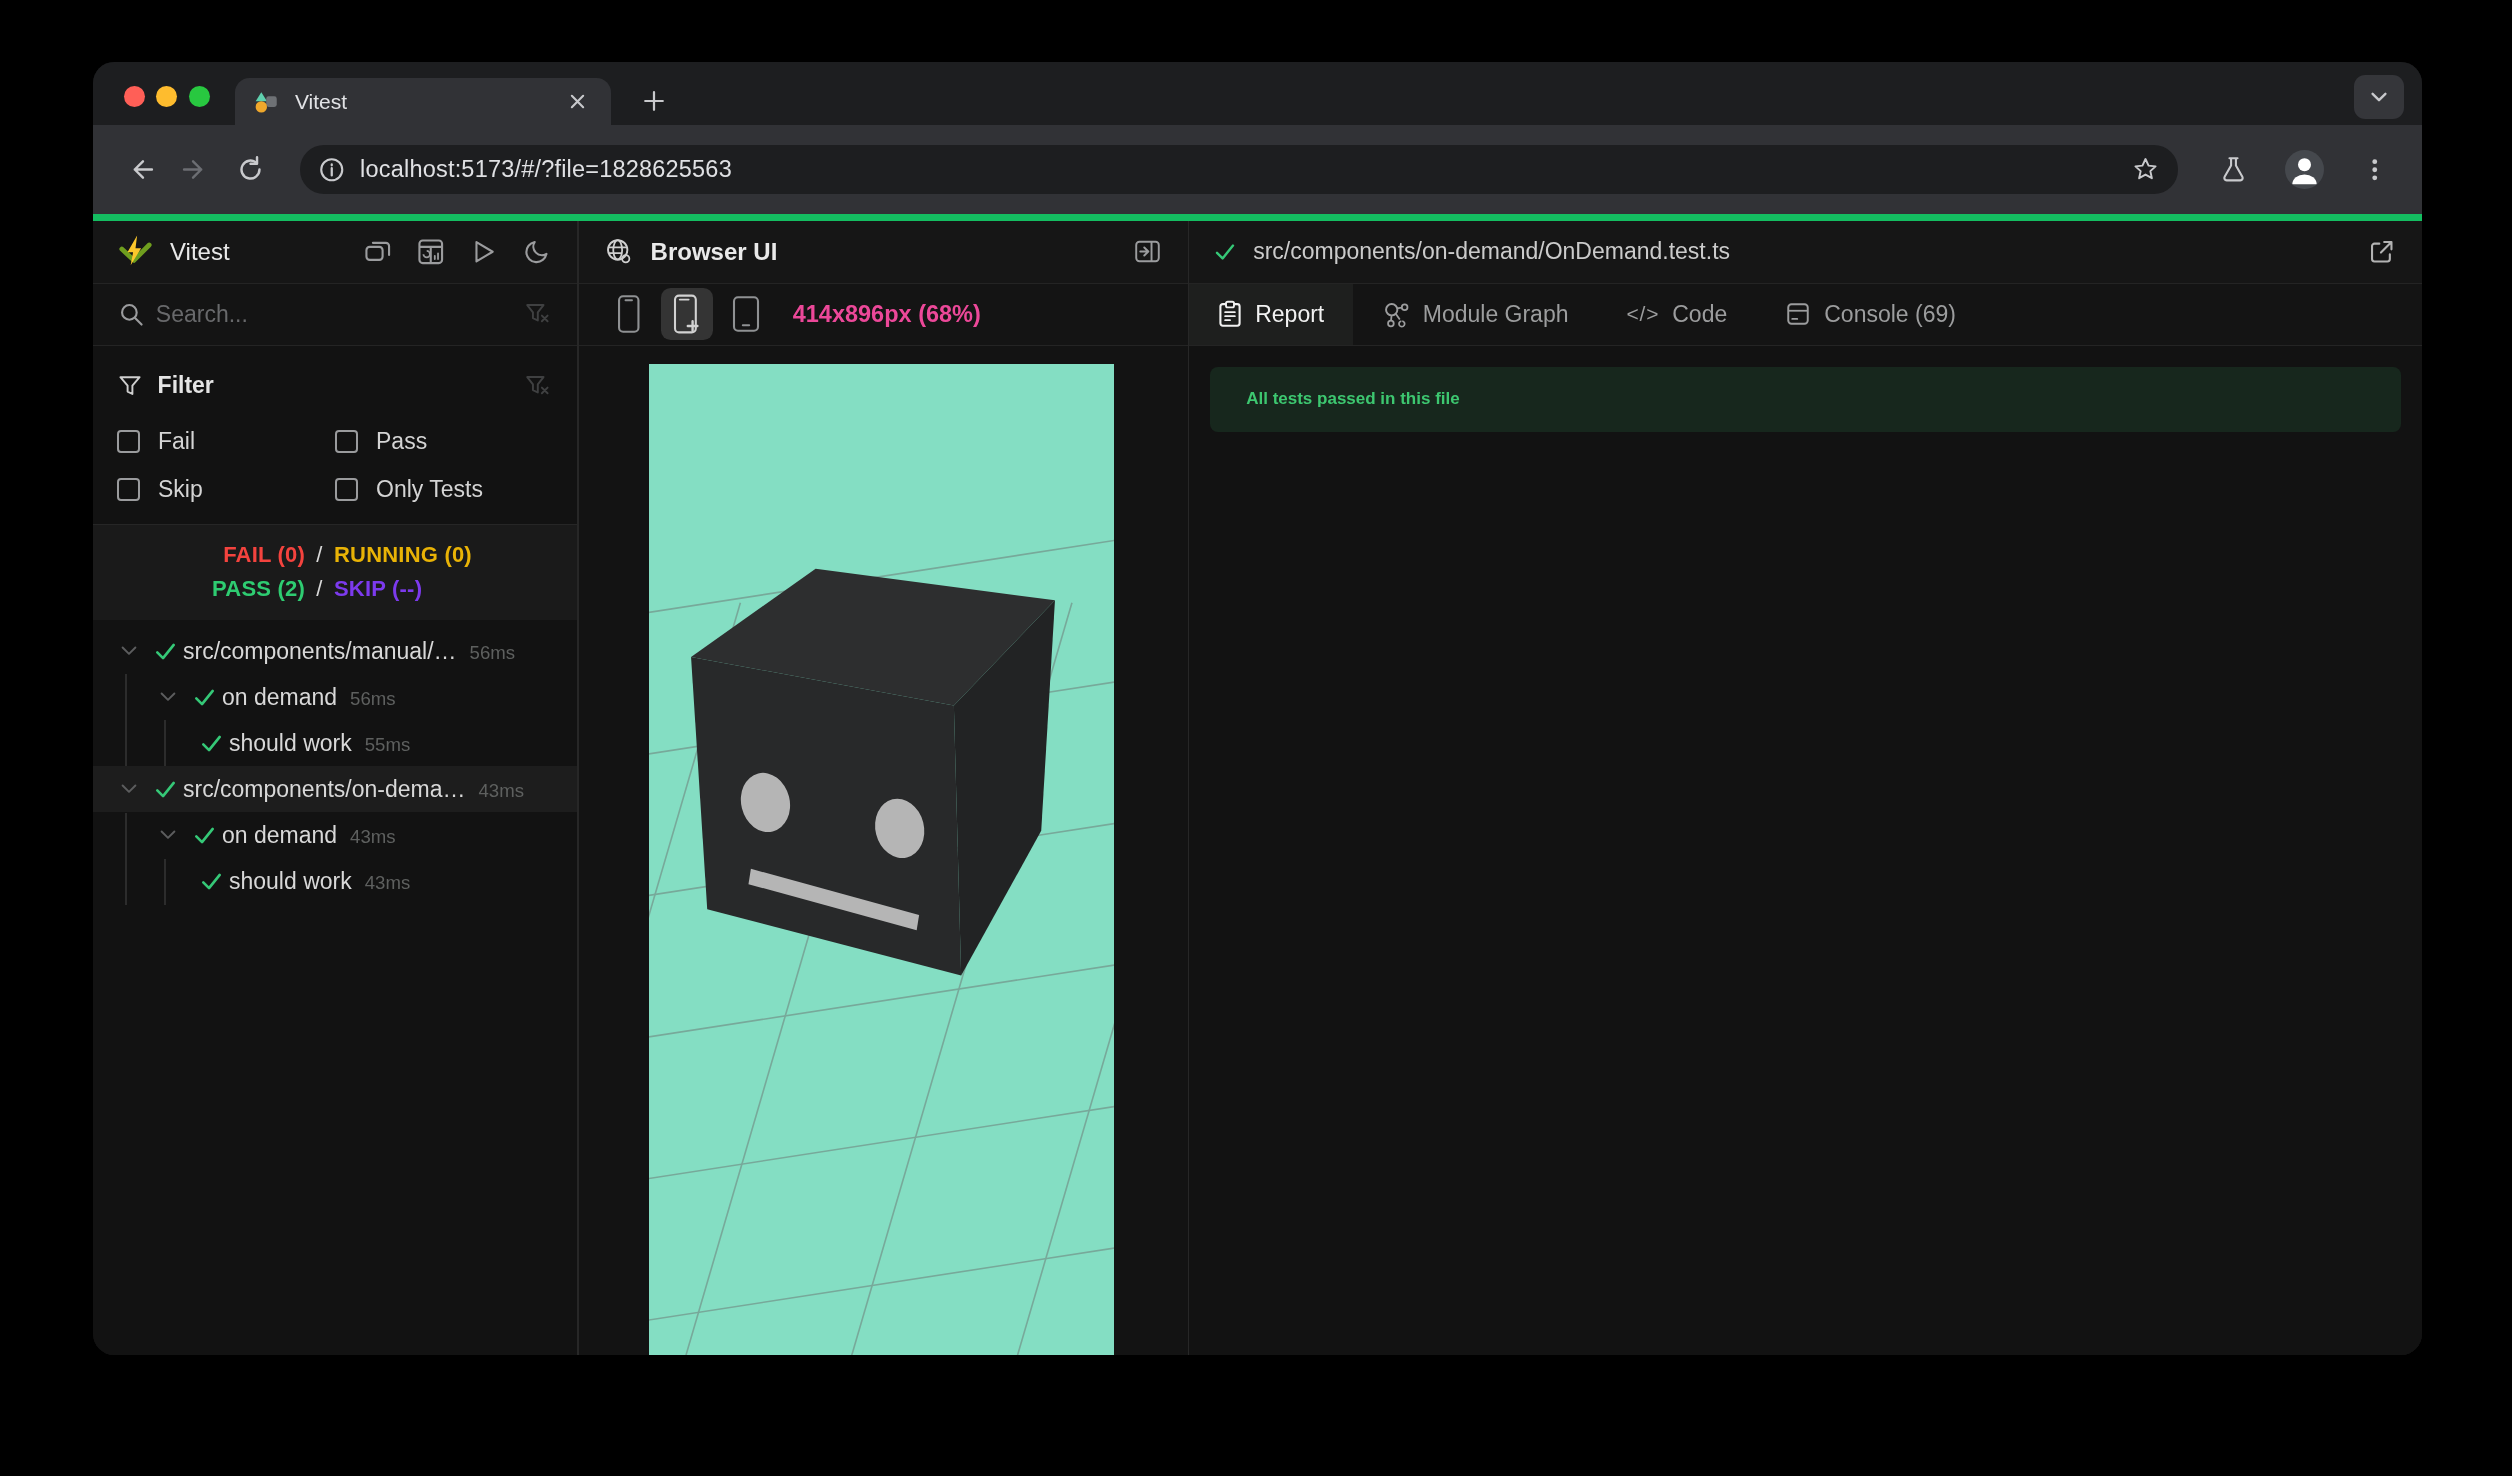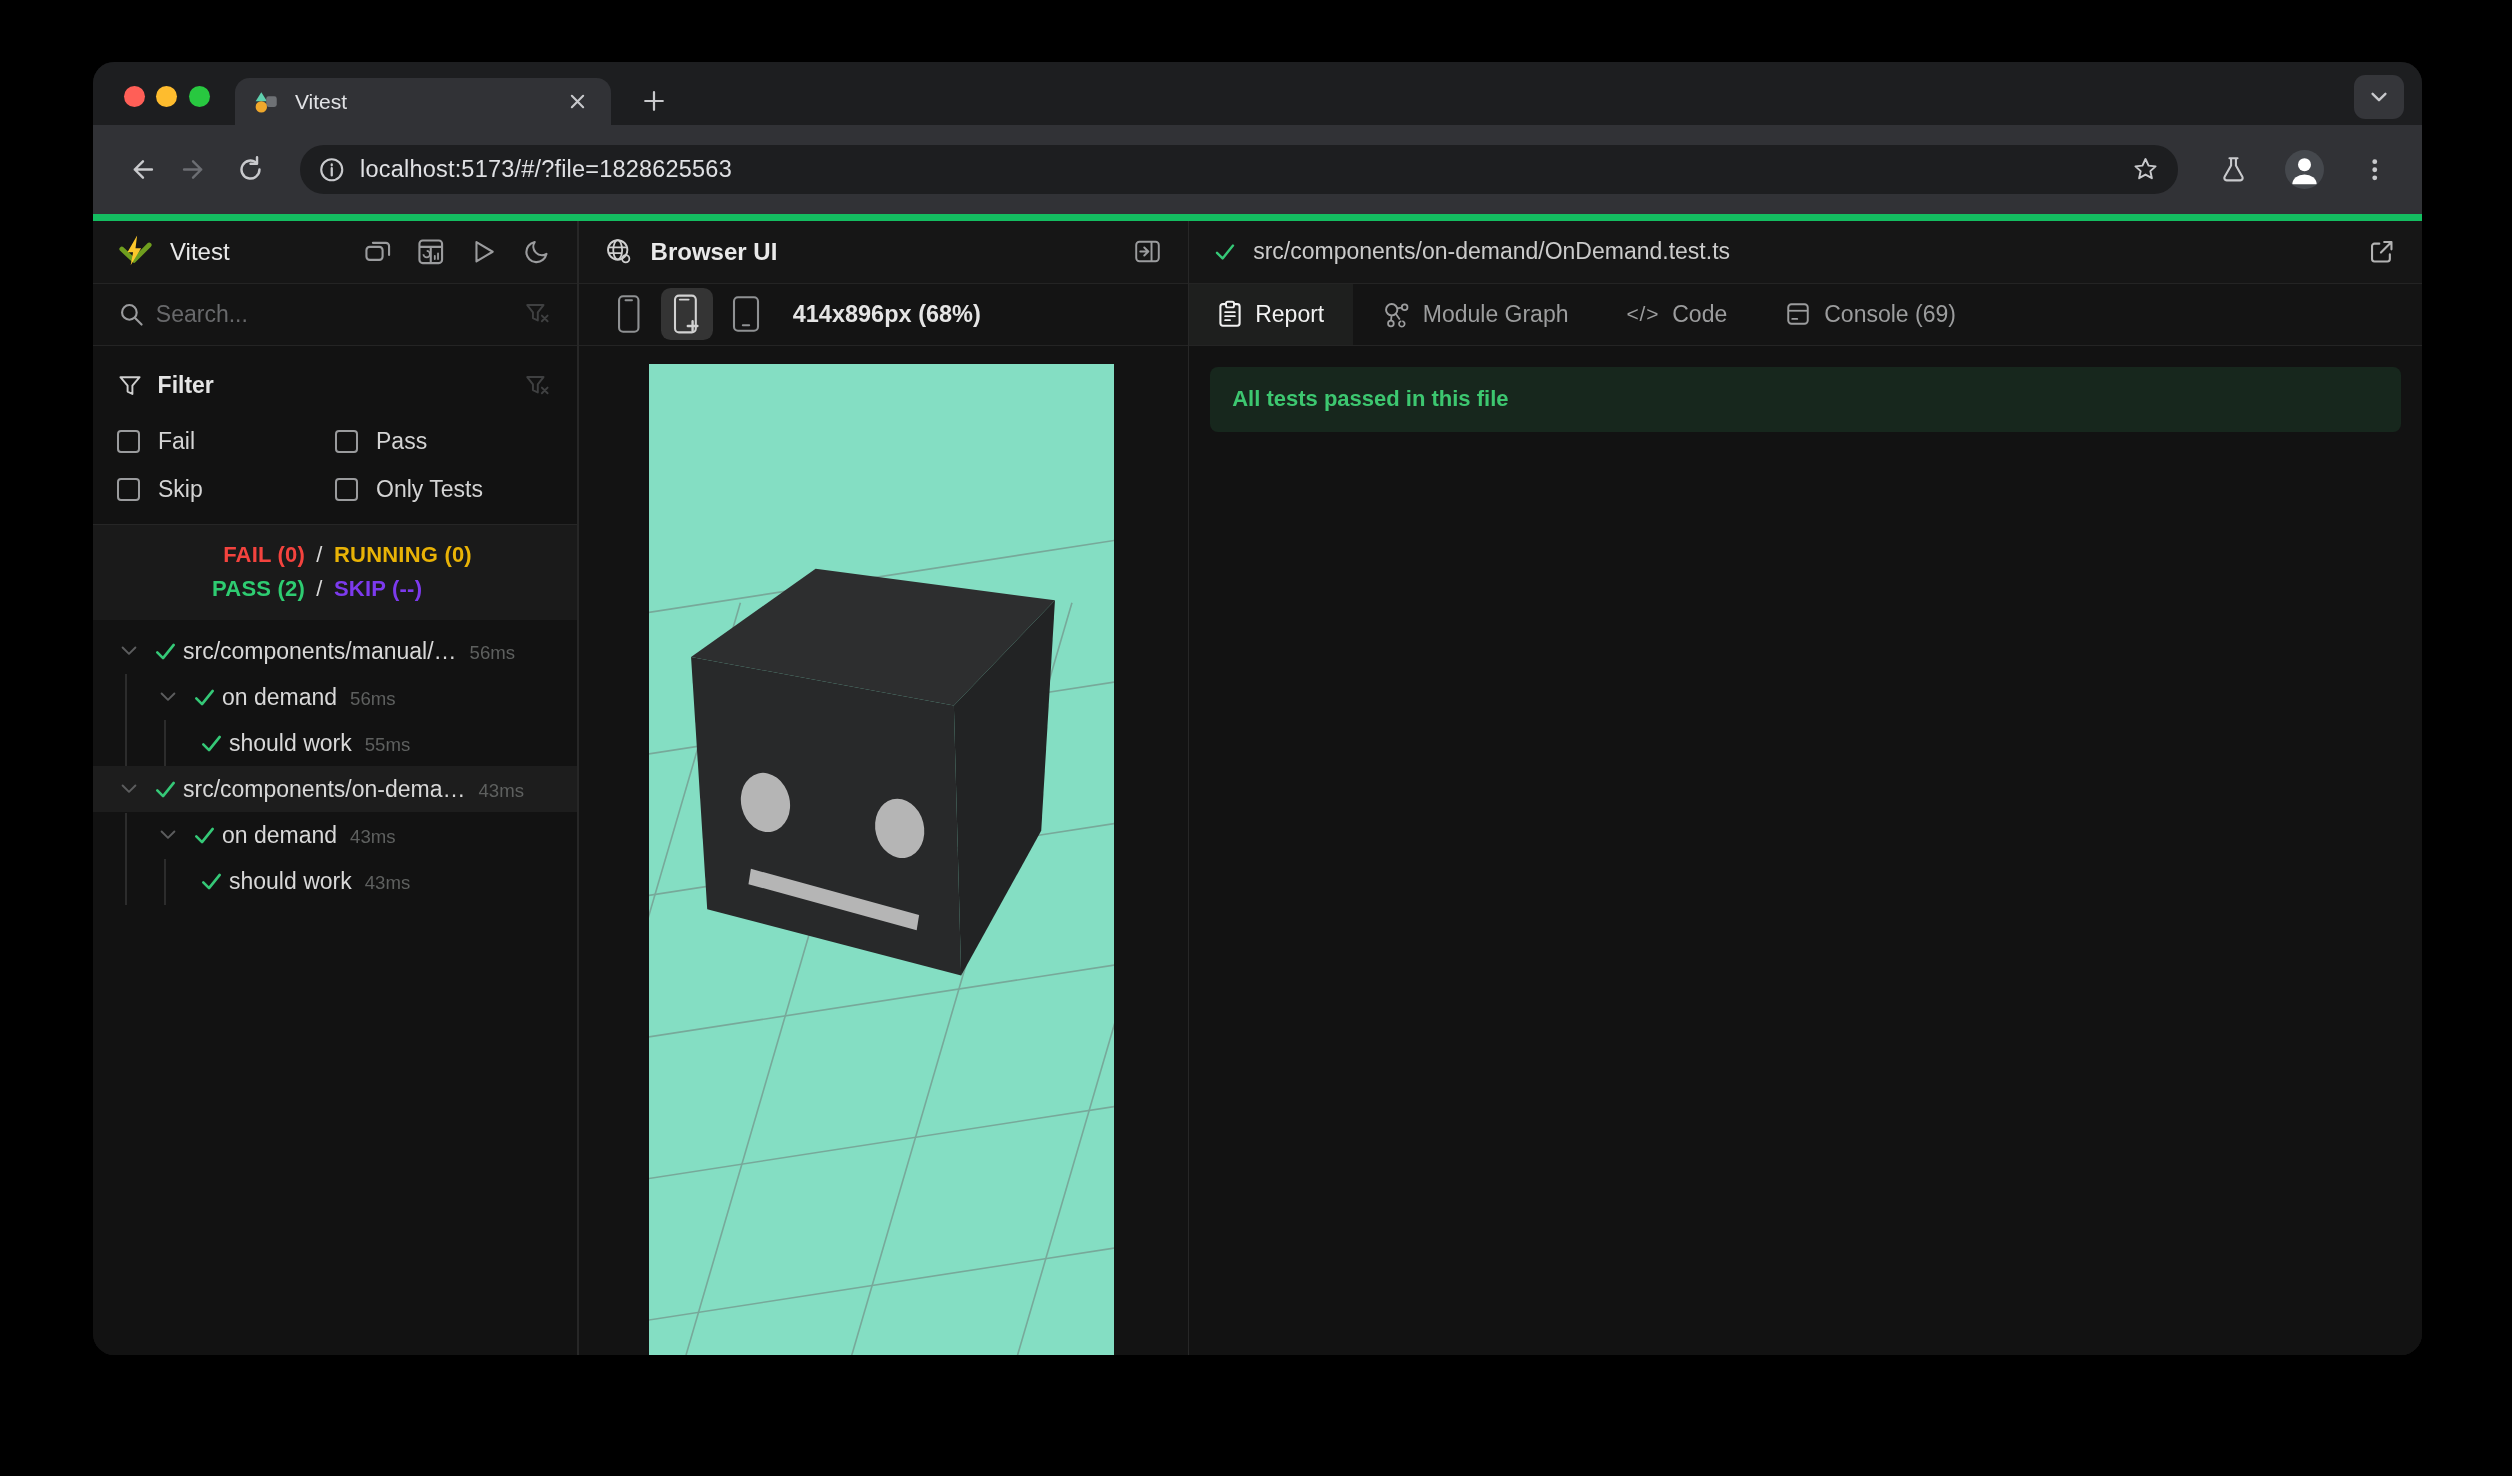--- a/index.html
+++ b/index.html
@@ -75,35 +75,35 @@
   .t-chev { width:36px; display:flex; justify-content:center; color:#5c5d5e; flex:none; }
   .t-check { width:36px; display:flex; justify-content:center; flex:none; color:#35c877; }
   .t-label { white-space:nowrap; }
   .t-dur { font-size:18.6px; color:#5e605f; margin-left:13px; padding-top:3.2px; }
   .lvl0 { padding-left:18px; } .lvl1 { padding-left:57px; } .lvl2 { padding-left:100px; }
   .guide { position:absolute; width:1.6px; background:#2c2c2c; }
 
   
   .devbtn { width:52px; height:52px; border-radius:9.7px; display:flex; align-items:center; justify-content:center; color:#8f9193; margin-right:6.5px; }
   .devbtn.active { background:#343434; color:#d2d2d2; }
-  .viewport-label { font-size:23.5px; font-weight:700; color:#e5e5e5; margin-left:14.6px; }
+  .viewport-label { font-size:23.5px; font-weight:700; color:#ec4899; margin-left:14.6px; }
   .canvas-wrap { flex:1; position:relative; background:#131313; }
   .scene { position:absolute; left:70px; top:18px; width:465px; height:991px; background:#84dec3; }
 
   
   .filecheck { color:#35c877; display:flex; }
   .filepath { font-size:23px; color:#cbcbcb; flex:1; }
   .tabs-row { height:62px; background:#141414; border-bottom:1.6px solid #242424; display:flex; align-items:stretch; flex:none; }
   .rtab { display:flex; align-items:center; gap:13px; padding:0 29px; font-size:23px; color:#9c9d9e; }
   .rtab.active { background:#1e1f1e; color:#f2f2f2; }
   .rtab .ticon { display:flex; align-items:center; }
   .code-glyph { font-size:21px; letter-spacing:0.8px; }
   .rcontent { flex:1; background:#121212; padding:21px; }
-  .banner { height:65px; background:#17271d; border-radius:8px; display:flex; align-items:center; padding:0 22px;
-    font-size:22px; font-weight:700; color:#3dc770; }
+  .banner { height:65px; background:#17271d; border-radius:8px; display:flex; align-items:center; padding:0 36px;
+    font-size:17px; font-weight:700; color:#3dc770; }
 
   svg { display:block; }
 </style>
 </head>
 <body>
 
 <div class="window">
 
   <div class="tabstrip">
     <div class="traffic">

